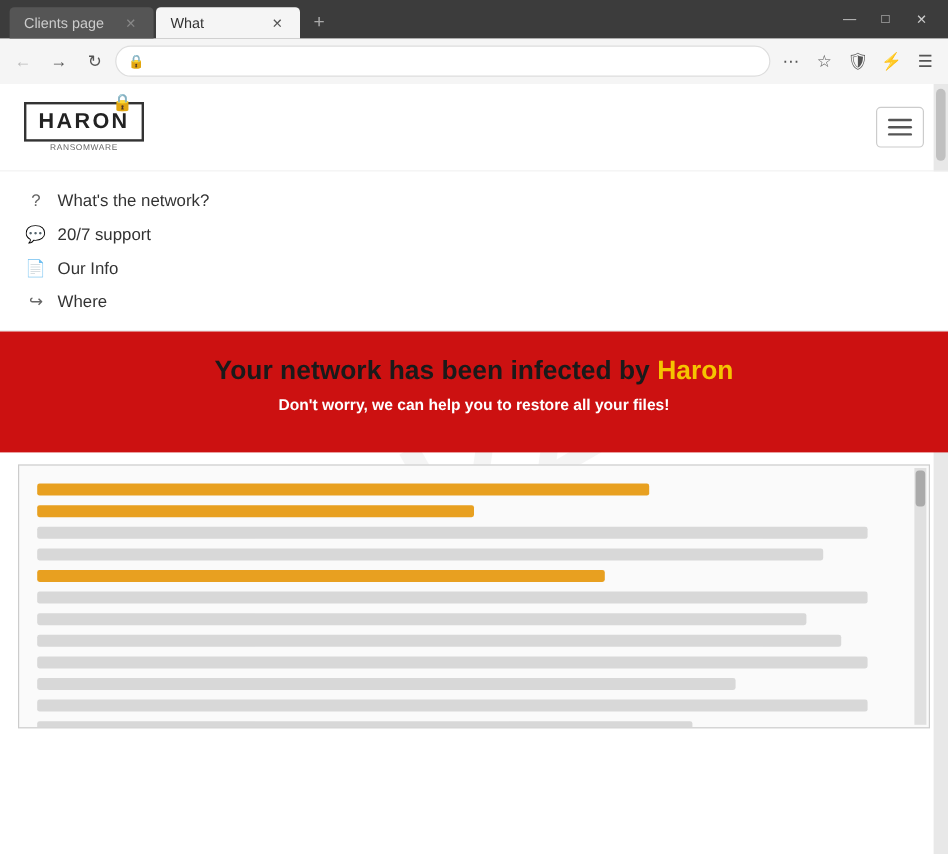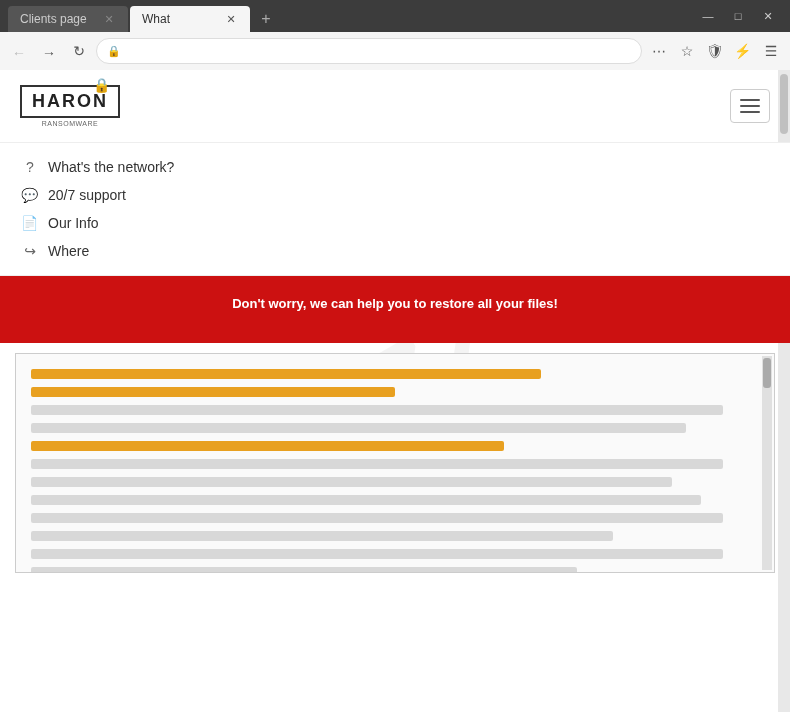--- a/index.html
+++ b/index.html
@@ -478,20 +478,23 @@
         <span class="nav-icon">📄</span>
         <span>Our Info</span>
       </div>
       <div class="nav-item">
         <span class="nav-icon">↪</span>
         <span>Where</span>
       </div>
     </div>
 
     <div class="red-banner">
+      <h1>
+        <span>Your network has been infected by </span><span class="haron-name">Haron</span>
+      </h1>
       <p class="subtitle">Don't worry, we can help you to restore all your files!</p>
     </div>
 
     <div class="scroll-area">
       <div class="scroll-area-content" id="content-lines">
 
       <div class="text-line highlight" style="width: 70%;"></div>
           <div class="text-line highlight" style="width: 50%;"></div>
           <div class="text-line normal" style="width: 95%;"></div>
           <div class="text-line normal" style="width: 90%;"></div>

